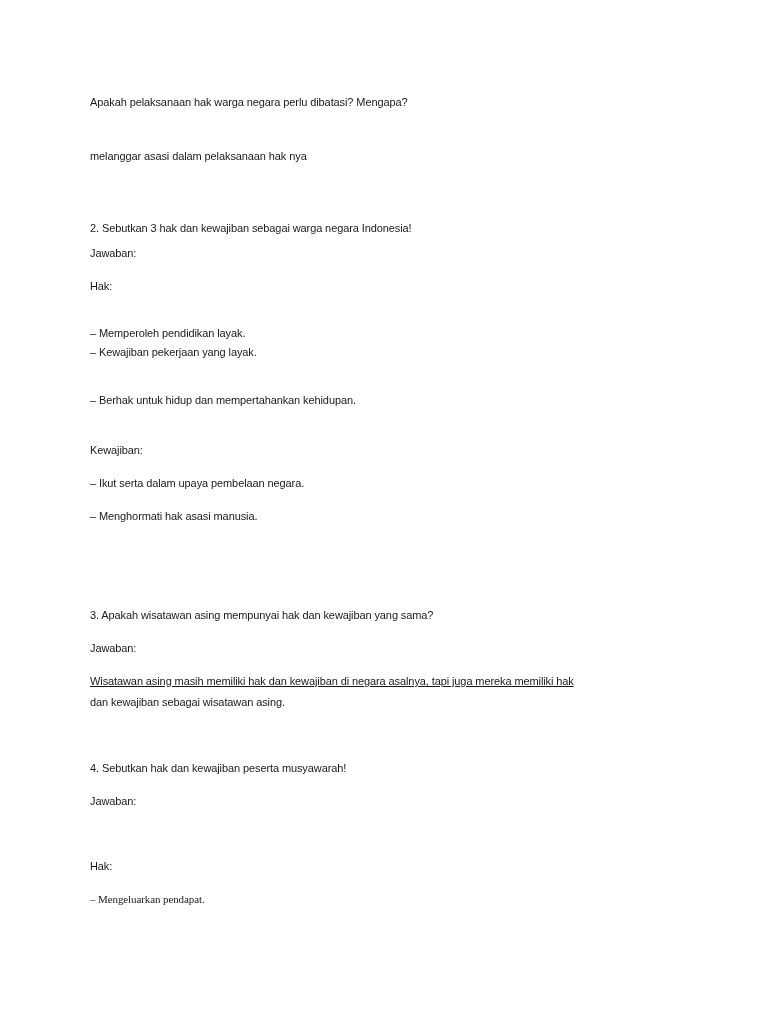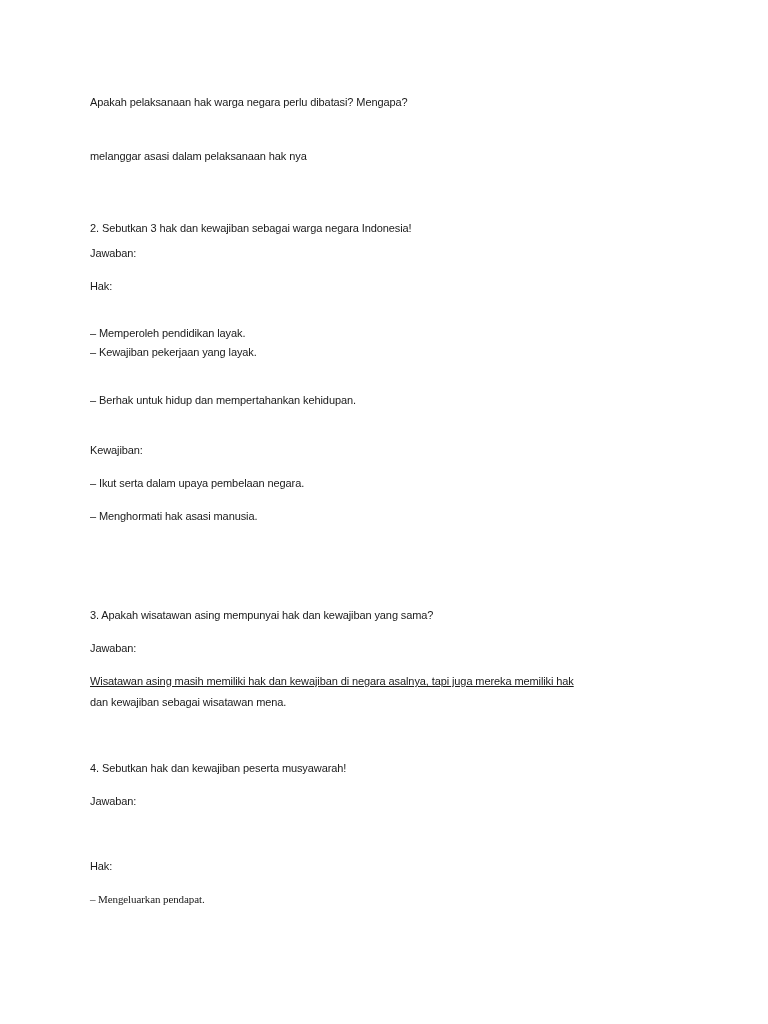--- a/index.html
+++ b/index.html
@@ -45,20 +45,20 @@
   <div class="line" style="top:342px;">– Kewajiban pekerjaan yang layak.</div>
   <div class="line" style="top:390px;">– Berhak untuk hidup dan mempertahankan kehidupan.</div>
 
   <div class="line" style="top:440px;">Kewajiban:</div>
   <div class="line" style="top:473px;">– Ikut serta dalam upaya pembelaan negara.</div>
   <div class="line" style="top:506px;">– Menghormati hak asasi manusia.</div>
 
   <div class="line" style="top:605px;">3. Apakah wisatawan asing mempunyai hak dan kewajiban yang sama?</div>
   <div class="line" style="top:638px;">Jawaban:</div>
   <div class="line" style="top:671px;text-decoration:underline;">Wisatawan asing masih memiliki hak dan kewajiban di negara asalnya, tapi juga mereka memiliki hak</div>
-  <div class="line" style="top:692px;">dan kewajiban sebagai wisatawan mena.</div>
+  <div class="line" style="top:692px;">dan kewajiban sebagai wisatawan asing.</div>
 
   <div class="line" style="top:758px;">4. Sebutkan hak dan kewajiban peserta musyawarah!</div>
   <div class="line" style="top:791px;">Jawaban:</div>
   <div class="line" style="top:856px;">Hak:</div>
   <div class="line" style="top:889px;font-family:Liberation Serif, serif;">– Mengeluarkan pendapat.</div>
 
 </div>
 
 </body></html>

